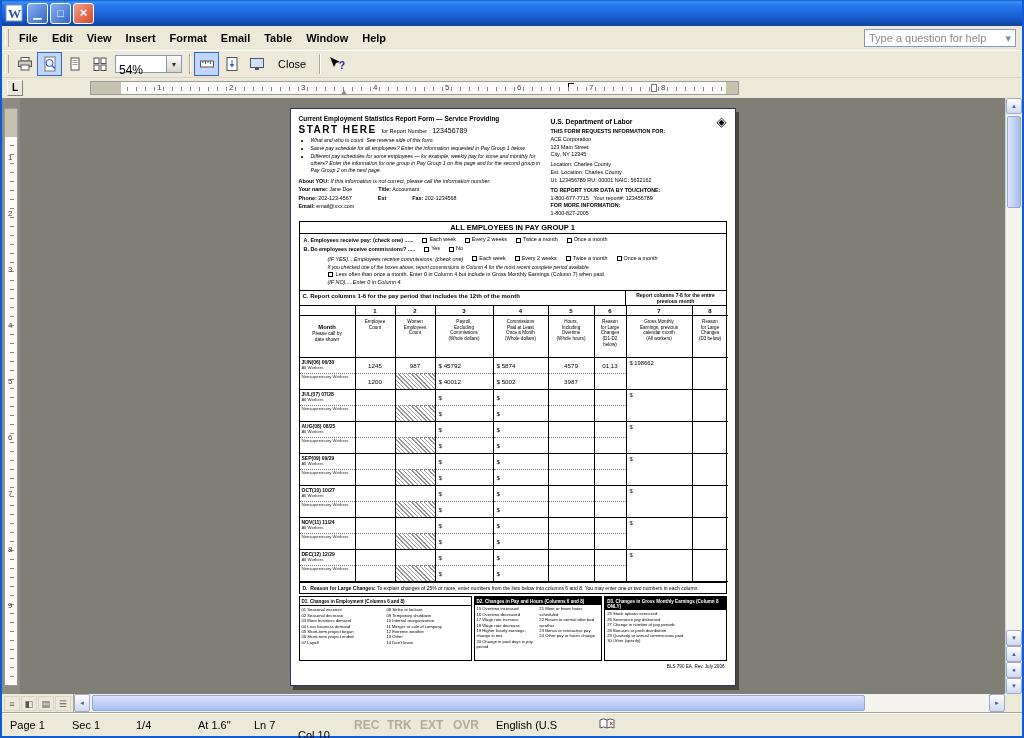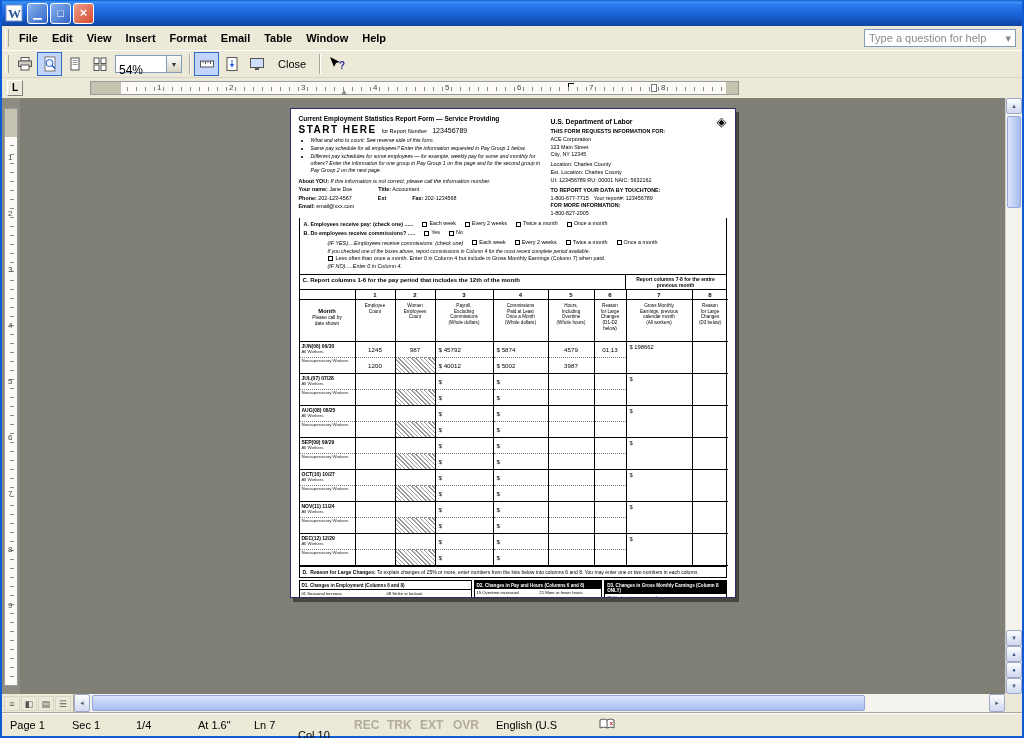--- a/index.html
+++ b/index.html
@@ -62,21 +62,21 @@
 
   
   .docwrap { flex:1 1 auto; display:flex; background:#7f7f76; position:relative; overflow:hidden; }
   .vrulerstrip { width:18px; flex:0 0 18px; position:relative; background:#8c8c82; }
   .vband { position:absolute; left:2px; top:10px; width:14px; height:578px; background:#fbfaf6; border:1px solid #999; }
   .vband::before { content:""; position:absolute; top:0; bottom:0; left:5px; width:4px;
     background:repeating-linear-gradient(180deg,#888 0 1px,transparent 1px 9px); }
   .vr-num { position:absolute; left:3px; font-size:8px; color:#444; }
   .vmargin { position:absolute; left:0; right:0; top:0; height:28px; background:#c6c2b0; }
   .canvas { flex:1 1 auto; position:relative; overflow:hidden; }
-  .page { position:absolute; left:50%; transform:translateX(-50%); top:10px; width:446px; height:490px;
+  .page { position:absolute; left:50%; transform:translateX(-50%); top:10px; width:446px; height:578px;
           background:#fff; border:1px solid #2f2f6e; box-shadow:3px 4px 0 rgba(25,25,20,.55); overflow:hidden; }
   .pagepad { padding:6px 8px 0 8px; width:100%; height:100%; color:#000; }
 
   
   .f-header { display:flex; gap:6px; }
   .hdr-left { width:246px; }
   .f-title { font-size:6.5px; font-weight:bold; }
   .start-row { display:flex; align-items:baseline; gap:5px; margin-top:2px; }
   .start-here { font-size:10px; font-weight:bold; letter-spacing:1.5px; }
   .rep-label { font-size:5.5px; }
@@ -339,20 +339,21 @@
               <div class="mt2">Location: Charles County</div>
               <div>Est. Location: Charles County</div>
               <div>UI: 123456789   RU: 00001   NAIC: 5632162</div>
               <div class="bold mt2">TO REPORT YOUR DATA BY TOUCHTONE:</div>
               <div><span>1-800-677-7715</span>&nbsp;&nbsp;&nbsp;<span>Your report#: 123456789</span></div>
               <div class="bold">FOR MORE INFORMATION:</div>
               <div>1-800-827-2005</div>
             </div>
           </div>
 
+          <div class="pg-bar">ALL EMPLOYEES IN PAY GROUP 1</div>
 
           <div class="ab-box">
             <div>
               <span class="sec-label">A.  Employees receive pay: (check one) ......</span><span id="a-options"><span class="opt">
                     <span class="cb"></span>
                     <span class="opt-label">Each week</span>
                   </span><span class="opt">
                     <span class="cb"></span>
                     <span class="opt-label">Every 2 weeks</span>
                   </span><span class="opt">

